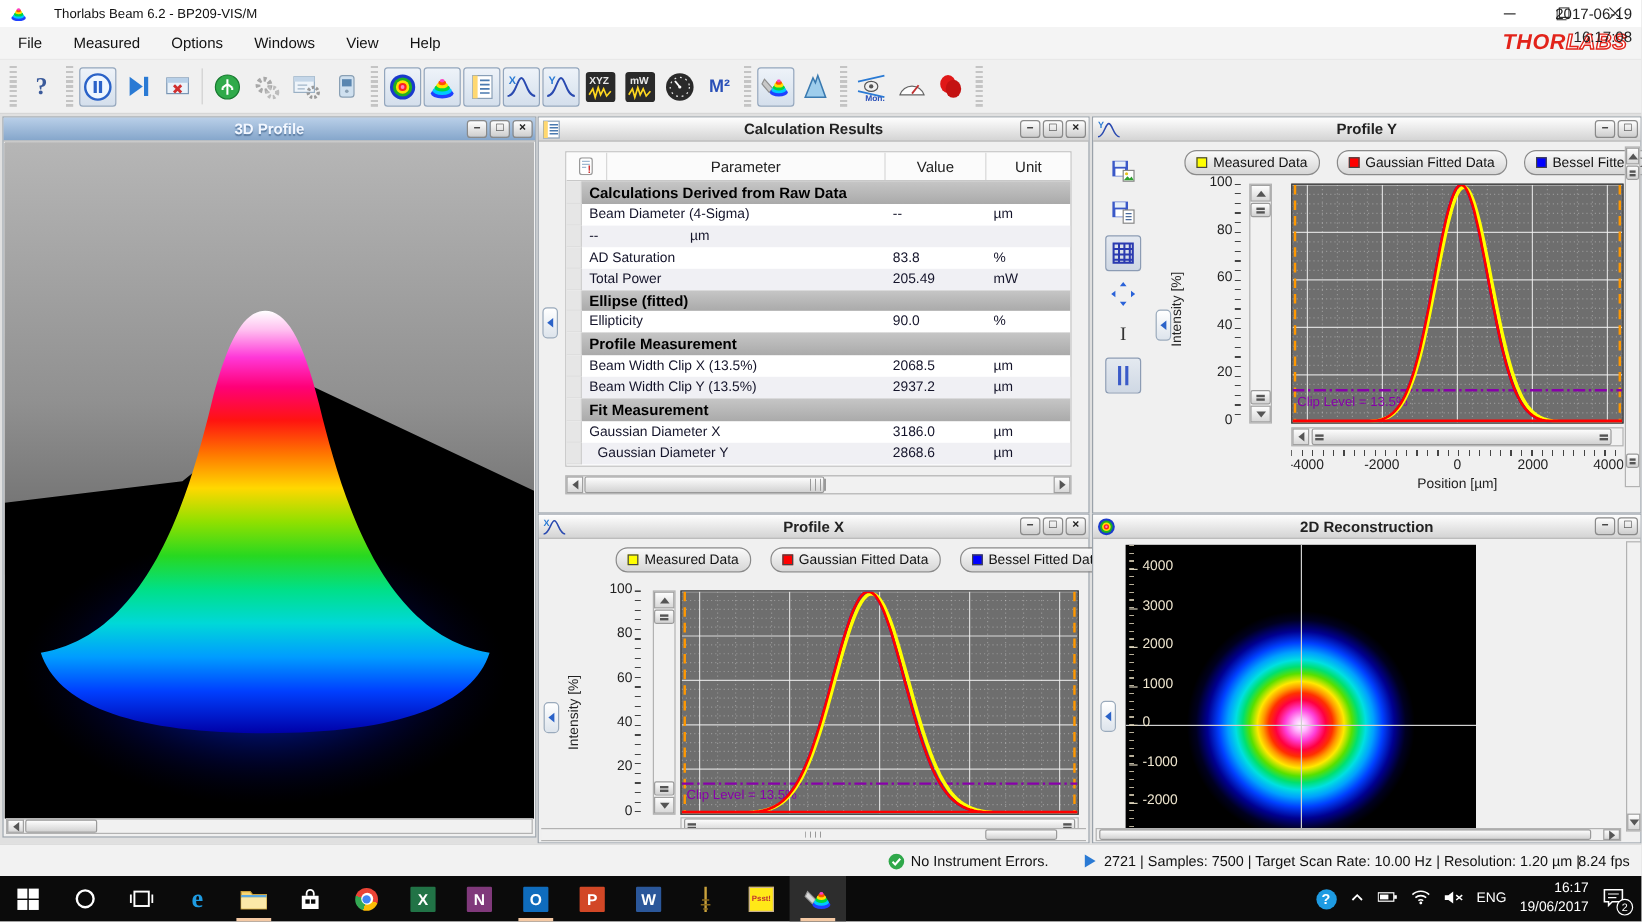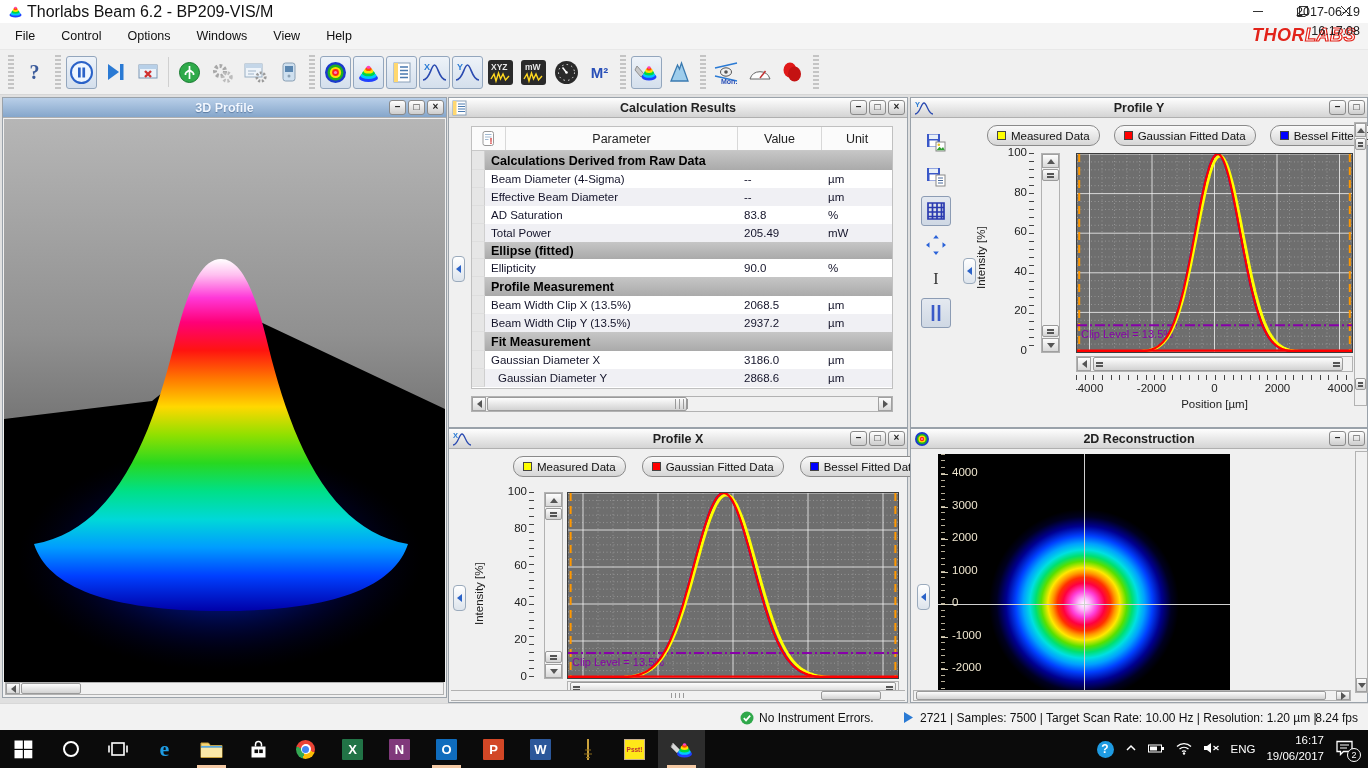--- a/index.html
+++ b/index.html
@@ -1,20 +1,20 @@
 <!DOCTYPE html>
 <html><head>
 <meta charset="utf-8">
 <style>
   html,body{margin:0;padding:0;width:1368px;height:768px;overflow:hidden;
     font-family:"Liberation Sans",sans-serif;font-size:12px;background:#e4e4e4;position:relative;}
   *{box-sizing:border-box;}
   
   #titlebar{position:absolute;top:0;left:0;right:0;height:23px;background:#fff;display:flex;align-items:center;}
-  #titlebar .apptitle{font-size:16px;color:#111;margin-left:4px;}
+  #titlebar .apptitle{font-size:11px;color:#111;margin-left:22px;}
   #winbtns{position:absolute;right:0;top:0;height:23px;display:flex;}
   .mwbtn{width:44px;height:23px;display:flex;align-items:center;justify-content:center;color:#333;font-size:13px;}
   #menubar{position:absolute;top:23px;left:0;right:0;height:27px;background:#f4f4f4;display:flex;align-items:center;padding-left:2px;border-bottom:1px solid #e8e8e8;}
   .menuitem{padding:0 13px;font-size:12.5px;color:#111;}
   #logo{position:absolute;right:12px;top:25px;font-weight:bold;font-style:italic;font-size:18px;letter-spacing:.5px;}
   #logo .p1{color:#e2231a;}
   #logo .p2{color:#fff;-webkit-text-stroke:1.2px #e2231a;}
   #toolbar{position:absolute;top:50px;left:0;right:0;height:45px;background:#f0f0f0;border-bottom:1px solid #d6d6d6;display:flex;align-items:center;padding:0 4px;}
   .tbtn{width:31px;height:33px;display:flex;align-items:center;justify-content:center;border:1px solid transparent;border-radius:3px;margin:0 1px;}
   .tbtn.active{background:linear-gradient(#eef3f9,#d4dfec);border:1px solid #93a6bd;}
@@ -112,21 +112,21 @@
       </div>
     <div class="mwbtn">
         <svg width="11" height="11">
           <path d="M0 0 L10 10 M10 0 L0 10" stroke="#333"></path>
         </svg>
       </div>
   </div>
 </div>
 <div id="menubar">
     <div class="menuitem">File</div>
-    <div class="menuitem">Control</div>
+    <div class="menuitem">Measured</div>
     <div class="menuitem">Options</div>
     <div class="menuitem">Windows</div>
     <div class="menuitem">View</div>
     <div class="menuitem">Help</div>
   </div>
 <div id="logo"><span class="p1">THOR</span><span class="p2">LABS</span></div>
 <div id="toolbar">
     <div class="grip"></div>
     <div class="tbtn">
       <span style="font:bold 20px 'Liberation Serif',serif;color:#3a5a9a">?</span>
@@ -386,21 +386,20 @@
             <div class="rowhead"></div>
             <div class="cells">
               <div class="ccell" style="flex: 1 1 0%;">Beam Diameter (4-Sigma)</div>
               <div class="ccell" style="width: 84px;">--</div>
               <div class="ccell" style="width: 70px;">µm</div>
             </div>
           </div>
           <div class="crow alt">
             <div class="rowhead"></div>
             <div class="cells">
-              <div class="ccell" style="flex: 1 1 0%;">Effective Beam Diameter</div>
               <div class="ccell" style="width: 84px;">--</div>
               <div class="ccell" style="width: 70px;">µm</div>
             </div>
           </div>
           <div class="crow">
             <div class="rowhead"></div>
             <div class="cells">
               <div class="ccell" style="flex: 1 1 0%;">AD Saturation</div>
               <div class="ccell" style="width: 84px;">83.8</div>
               <div class="ccell" style="width: 70px;">%</div>

